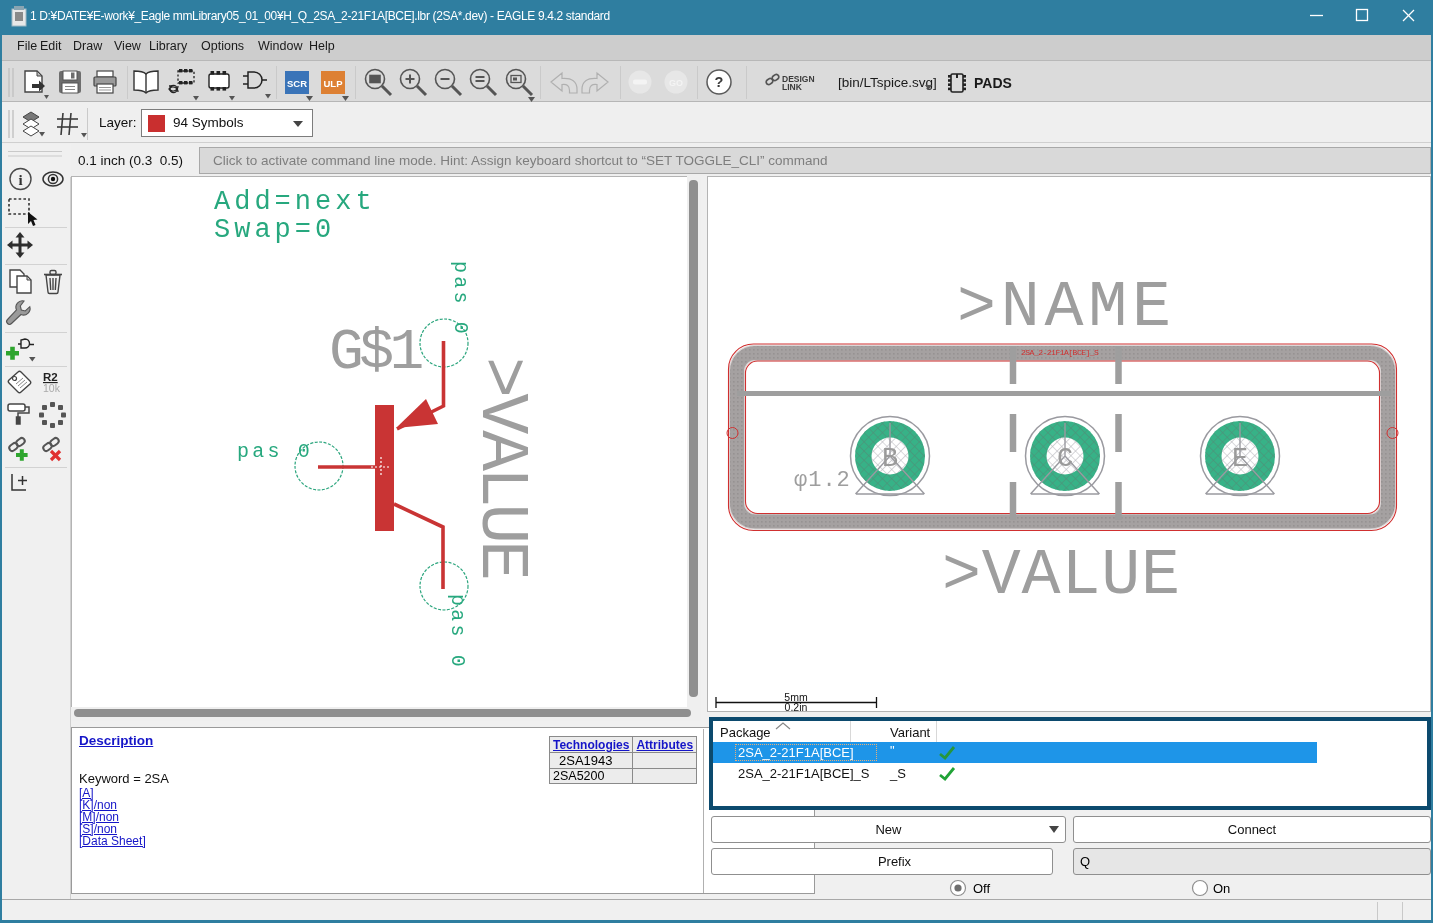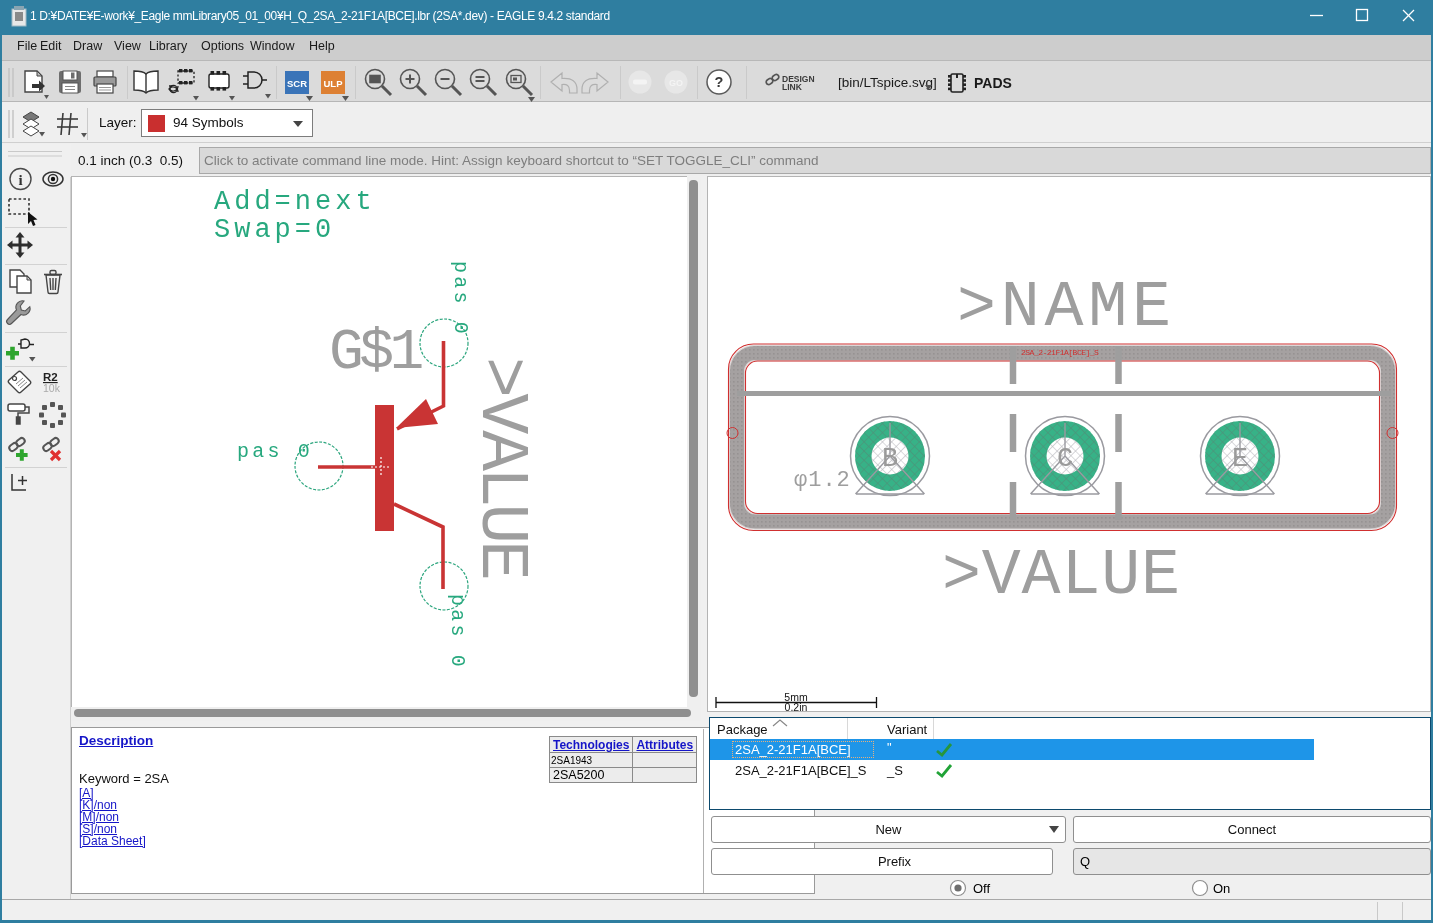--- a/index.html
+++ b/index.html
@@ -12,34 +12,34 @@
 
 #menubar { left:2px; top:35px; width:1429px; height:26px; background:#cdcdcd; border-bottom:1px solid #b8b8b8; font-size:12.5px; color:#1a1a1a; }
 #menubar span { position:absolute; top:4px; }
 
 #toolbar1 { left:2px; top:61px; width:1429px; height:41px; background:#dbdbdb; border-bottom:1px solid #b6b6b6; }
 #toolbar2 { left:2px; top:102px; width:1429px; height:41px; background:#efefef; border-bottom:1px solid #cfcfcf; }
 #cmdrow { left:2px; top:143px; width:1429px; height:34px; background:#efefef; }
 
 #layercombo { left:141px; top:109px; width:172px; height:28px; background:#fff; border:1px solid #7c7c7c; }
 
-#cmdinput { left:199px; top:147px; width:1232px; height:27px; background:#d9d9d9; border:1px solid #a8a8a8; color:#7e7e7e; font-size:13.5px; line-height:25px; padding-left:4px; white-space:nowrap; overflow:hidden; }
+#cmdinput { left:199px; top:147px; width:1232px; height:27px; background:#d9d9d9; border:1px solid #a8a8a8; color:#7e7e7e; font-size:13.5px; line-height:25px; padding-left:13px; white-space:nowrap; overflow:hidden; }
 
 #sidebar { left:2px; top:144px; width:69px; height:755px; background:#f0f0f0; }
 
 #lcanvas { left:71px; top:176px; width:616px; height:531px; background:#fff; border-top:1px solid #b4b4b4; border-left:1px solid #b4b4b4;text-decoration:underline; }
 #lvscroll { left:687px; top:176px; width:14px; height:531px; background:#efefef; }
 #lvthumb { left:689px; top:180px; width:9px; height:517px; background:#8f8f8f; border-radius:4px; }
 #lhscroll { left:71px; top:707px; width:630px; height:14px; background:#efefef; }
 #lhthumb { left:74px; top:709px; width:617px; height:8px; background:#8f8f8f; border-radius:4px; }
 #rcanvas { left:707px; top:176px; width:724px; height:536px; background:#fff; border:1px solid #b4b4b4; }
 
 #descpanel { left:71px; top:727px; width:744px; height:167px; background:#fff; border:1px solid #9a9a9a; font-size:13px; }
 
-#pkgtable { left:709px; top:717px; width:722px; height:93px; background:#fff; border:1px solid #0c4a6e; font-size:13px; }
+#pkgtable { left:709px; top:717px; width:722px; height:93px; background:#fff; border:4px solid #0c4a6e; font-size:13px; }
 .btn { position:absolute; background:#fff; border:1px solid #8f8f8f; border-radius:3px; font-size:13px; text-align:center; color:#111; }
 #statusbar { left:2px; top:899px; width:1429px; height:22px; background:#f0f0f0; border-top:1px solid #a8a8a8; }
 
 .frame { background:#2f7ea0; }
 svg { display:block; }
 </style>
 </head>
 <body>
 
 <div class="abs" id="titlebar"></div>
@@ -58,21 +58,21 @@
   </g>
 </svg>
 
 <div class="abs" id="menubar">
 <span style="left:15px">File</span>
     <span style="left:38px">Edit</span>
     <span style="left:71px">Draw</span>
     <span style="left:112px">View</span>
     <span style="left:147px">Library</span>
     <span style="left:199px">Options</span>
-    <span style="left:248px">Window</span>
+    <span style="left:256px">Window</span>
     <span style="left:307px">Help</span>
 </div>
 
 <div class="abs" id="toolbar1"></div>
 <div class="abs" id="toolbar2"></div>
 <div class="abs" id="cmdrow"></div>
 <svg class="abs" style="left:0; top:60px;" width="1433" height="44" viewBox="0 0 1433 44">
   <g stroke="#c2c2c2" stroke-width="1.4">
     <line x1="9" y1="8" x2="9" y2="37"></line>
       <line x1="13" y1="8" x2="13" y2="37"></line>
@@ -511,21 +511,21 @@
 [M]/non
 [S]/non
 [Data Sheet]</div>
   <table style="position:absolute; left:477px; top:8px; border-collapse:collapse; font-size:12.5px; table-layout:fixed;">
     <tbody>
         <tr>
       <td style="border:1px solid #8a8a8a; background:#ececec; padding:0 3px; width:72px; height:16px; color:#1515c8; font-weight:bold; font-size:12px; text-decoration:underline;">Technologies</td>
       <td style="border:1px solid #8a8a8a; background:#ececec; padding:0 3px; width:58px; color:#1515c8; font-weight:bold; font-size:12px; text-decoration:underline;">Attributes</td>
     </tr>
     <tr>
-      <td style="border:1px solid #8a8a8a; background:#ececec; padding:0 1px; height:15px; font-size:10px;">2SA1943</td>
+      <td style="border:1px solid #8a8a8a; background:#ececec; padding:0 9px; height:15px; font-size:13px;">2SA1943</td>
       <td style="border:1px solid #8a8a8a; background:#ececec;"></td>
     </tr>
     <tr>
       <td style="border:1px solid #8a8a8a; background:#ececec; padding:0 3px; height:15px; font-size:12.5px;">2SA5200</td>
       <td style="border:1px solid #8a8a8a; background:#ececec;"></td>
     </tr>
   </tbody>
     </table>
 </div>
 

